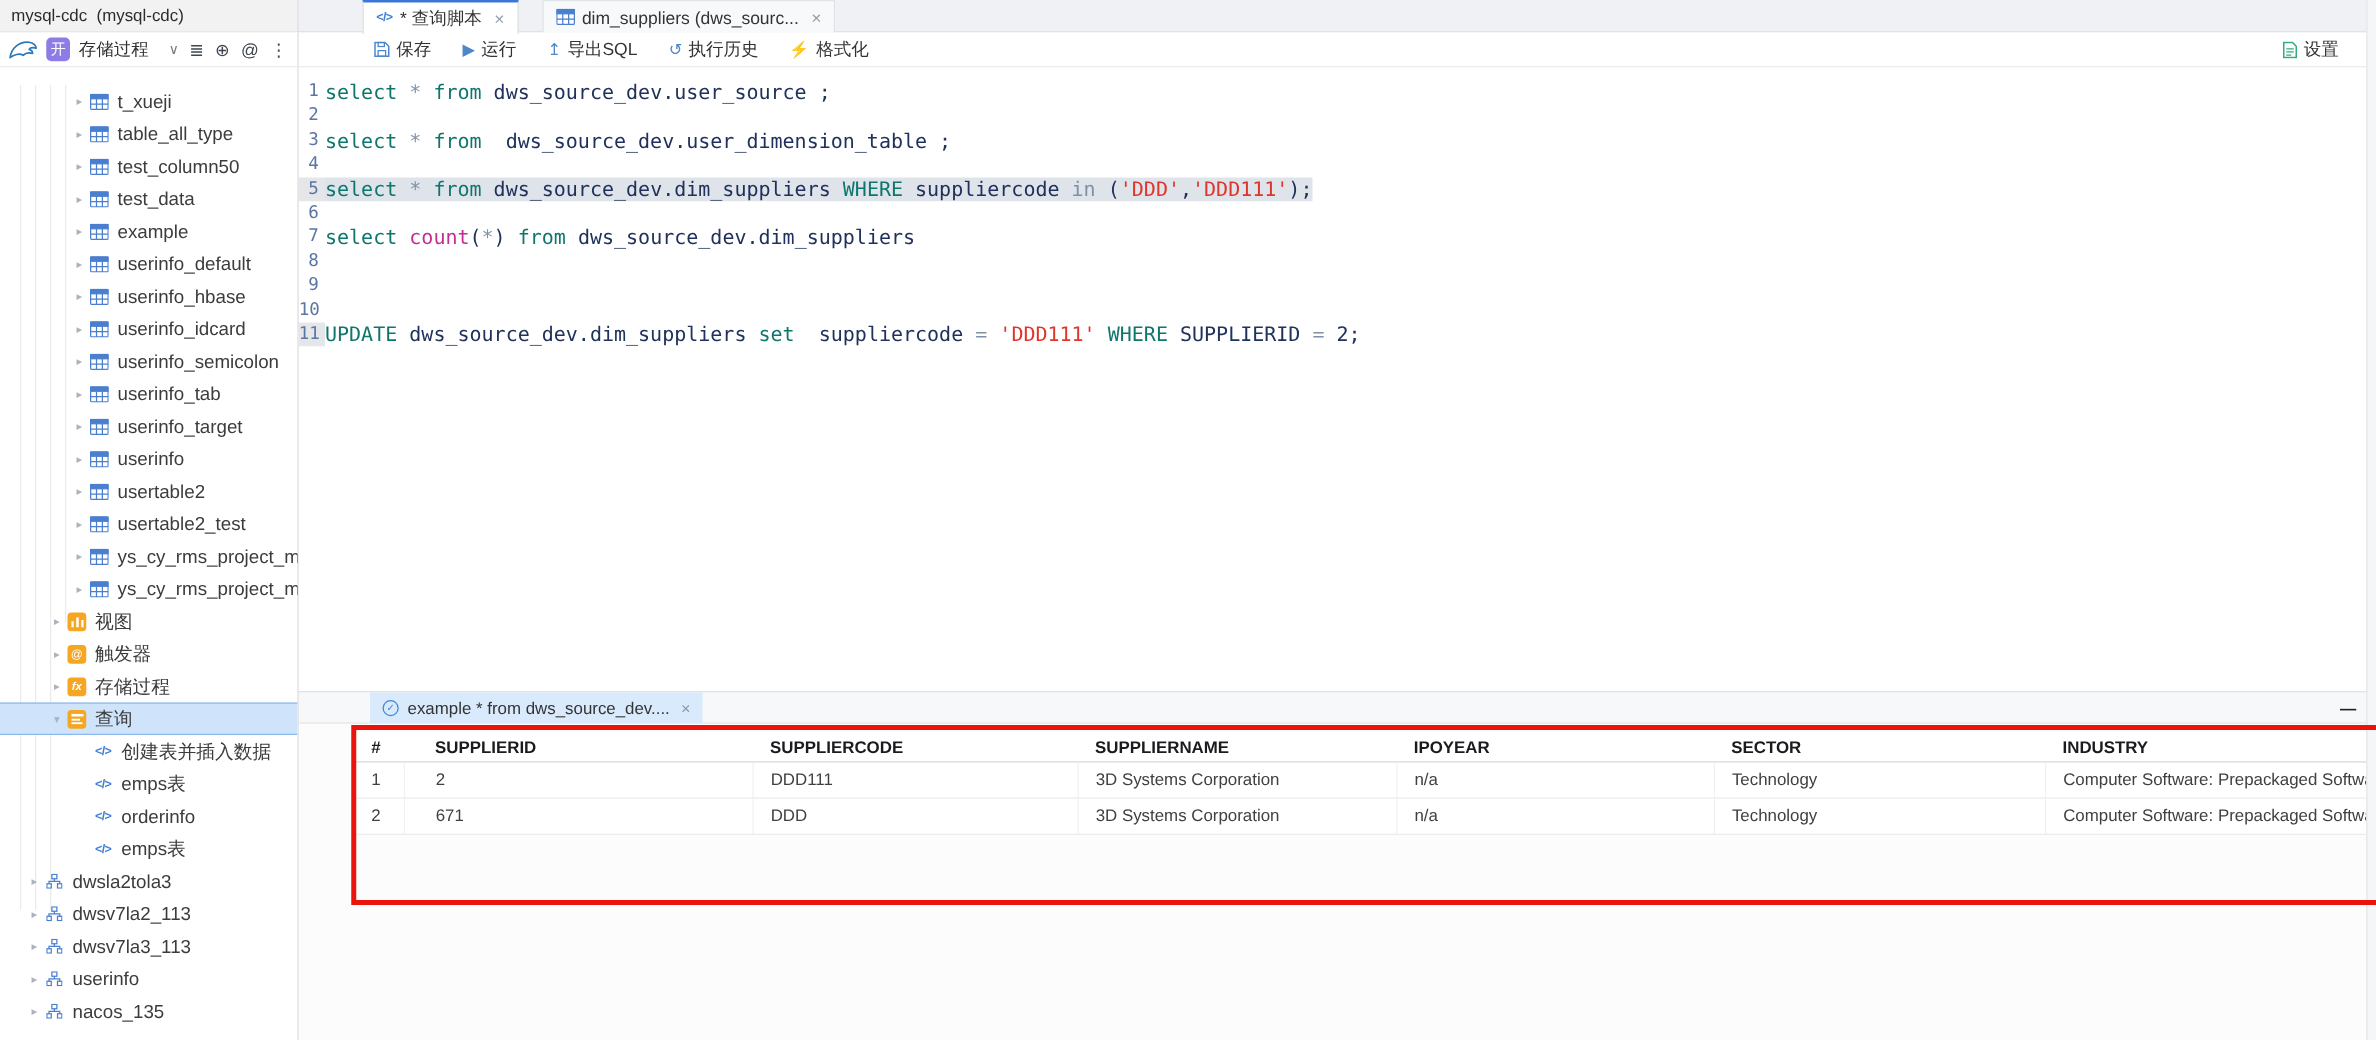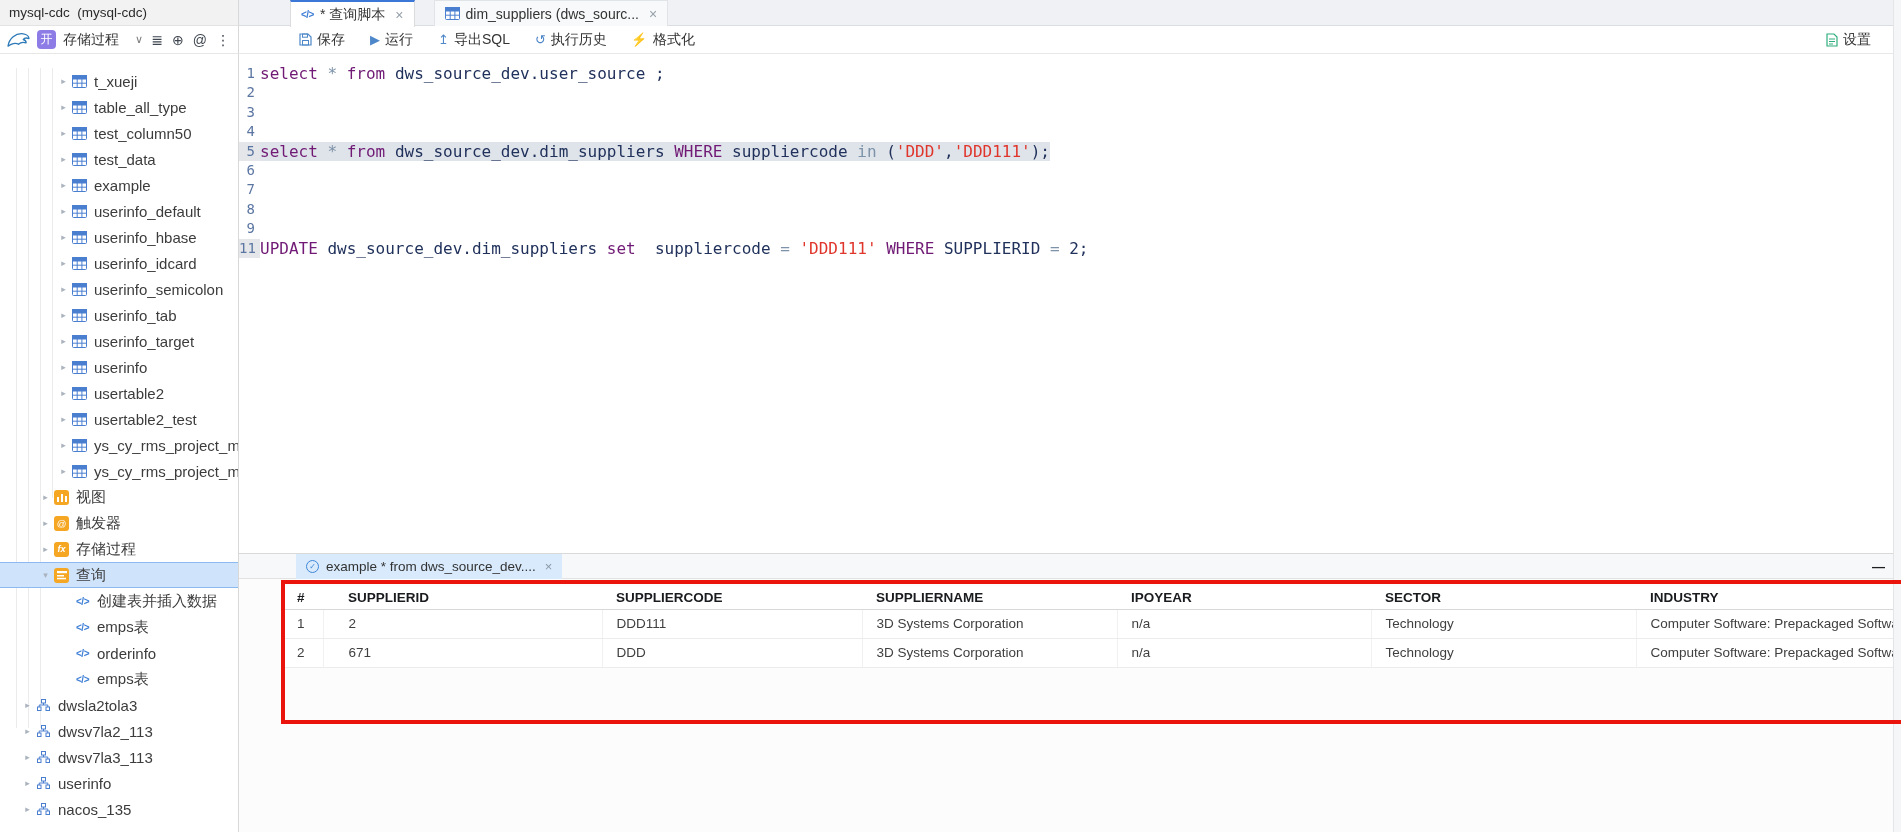--- a/index.html
+++ b/index.html
@@ -52,21 +52,21 @@
   .tbtn .ic { color:#4e87c9; font-size:13px; line-height:1; }
   .tbtn.settings { margin-left:auto; margin-right:30px;padding-left:20px; }
 
   .editor { position:absolute; left:0; right:8px; top:54px; height:499px; background:#fff;
     font-family:"DejaVu Sans Mono", monospace; padding-top:10px; overflow:hidden; cursor:text; }
   .cline { display:flex; height:19.4px; line-height:19.4px; }
   .ln { width:21px; flex:none; text-align:right; padding-right:5px; color:#5b76a3; font-size:14px; }
   .ln.ghl { background:#e4e6e9; }
   .lcode { white-space:pre; font-size:16px; color:#20315b; }
   .cline.hl .lcode { background:#dfe3ea; }
-  .tk-k { color:#701a75; } .tk-f { color:#c22f90; } .tk-s { color:#e0352b; }
+  .tk-k { color:#0f766e; } .tk-f { color:#c22f90; } .tk-s { color:#e0352b; }
   .tk-i { color:#20315b; } .tk-o { color:#7d92a8; } .tk-n { color:#20315b; }
 
   
   .result { position:absolute; left:0; right:0; top:553px; bottom:0; border-top:1px solid #d9d9d9; }
   .rtabbar { position:relative; height:25px; background:#f7f8f9; border-bottom:1px solid #e2e2e2;
     display:flex; align-items:center; padding-left:57px; }
   .rtab { height:25px; display:flex; align-items:center; gap:7px; padding:0 10px;
     background:#d8eafc; font-size:13.5px; color:#333; cursor:pointer; }
   .circle-check { width:13px; height:13px; border:1.3px solid #3f86d8; border-radius:50%;
     color:#3f86d8; font-size:8px; display:flex; align-items:center; justify-content:center; }
@@ -513,42 +513,48 @@
       <div class="cline">
         <span class="ln">1</span>
         <span class="lcode"><span class="tk-k">select </span><span class="tk-o">* </span><span class="tk-k">from </span><span class="tk-i">dws_source_dev.user_source ;</span></span>
       </div>
       <div class="cline">
         <span class="ln">2</span>
         <span class="lcode"></span>
       </div>
       <div class="cline">
         <span class="ln">3</span>
+        <span class="lcode"><span class="tk-k">select </span><span class="tk-o">* </span><span class="tk-k">from  </span><span class="tk-i">dws_source_dev.user_dimension_table ;</span></span>
       </div>
       <div class="cline">
         <span class="ln">4</span>
         <span class="lcode"></span>
       </div>
       <div class="cline hl">
         <span class="ln ghl">5</span>
         <span class="lcode"><span class="tk-k">select </span><span class="tk-o">* </span><span class="tk-k">from </span><span class="tk-i">dws_source_dev.dim_suppliers </span><span class="tk-k">WHERE </span><span class="tk-i">suppliercode </span><span class="tk-o">in </span><span class="tk-i">(</span><span class="tk-s">'DDD'</span><span class="tk-i">,</span><span class="tk-s">'DDD111'</span><span class="tk-i">);</span></span>
       </div>
       <div class="cline">
         <span class="ln">6</span>
         <span class="lcode"></span>
       </div>
       <div class="cline">
         <span class="ln">7</span>
+        <span class="lcode"><span class="tk-k">select </span><span class="tk-f">count</span><span class="tk-i">(</span><span class="tk-o">*</span><span class="tk-i">) </span><span class="tk-k">from </span><span class="tk-i">dws_source_dev.dim_suppliers</span></span>
       </div>
       <div class="cline">
         <span class="ln">8</span>
         <span class="lcode"></span>
       </div>
       <div class="cline">
         <span class="ln">9</span>
+      </div>
+      <div class="cline">
+        <span class="ln">10</span>
+        <span class="lcode"></span>
       </div>
       <div class="cline">
         <span class="ln ghl">11</span>
         <span class="lcode"><span class="tk-k">UPDATE </span><span class="tk-i">dws_source_dev.dim_suppliers </span><span class="tk-k">set  </span><span class="tk-i">suppliercode </span><span class="tk-o">= </span><span class="tk-s">'DDD111' </span><span class="tk-k">WHERE </span><span class="tk-i">SUPPLIERID </span><span class="tk-o">= </span><span class="tk-n">2</span><span class="tk-i">;</span></span>
       </div>
     </div>
 
   <div class="result">
     <div class="rtabbar">
       <div class="rtab">

